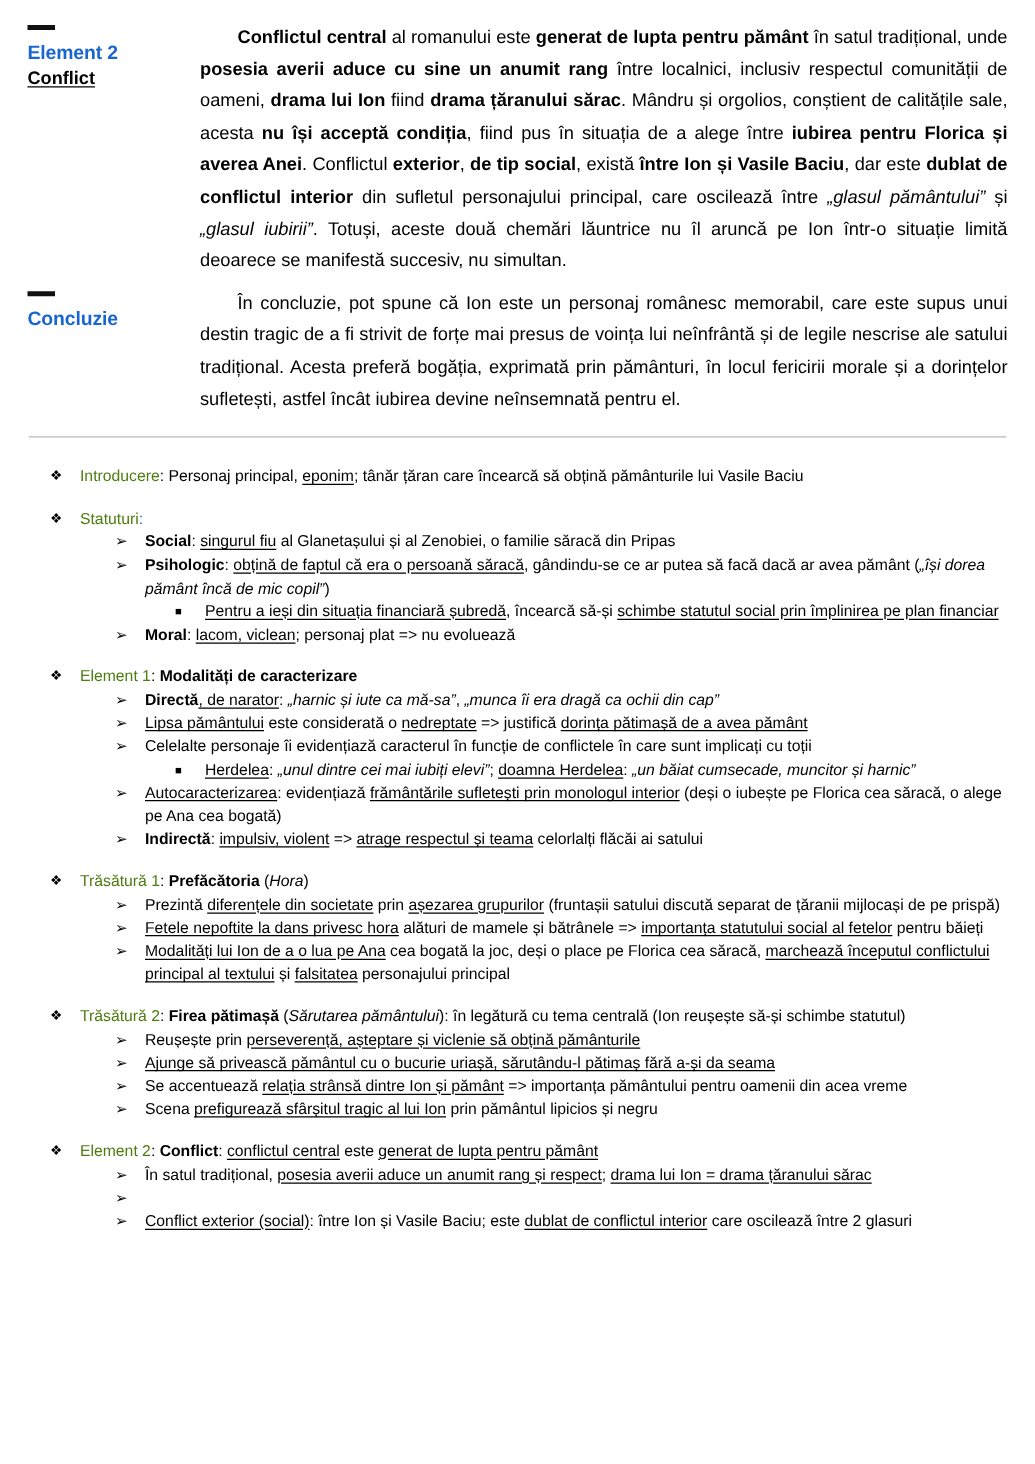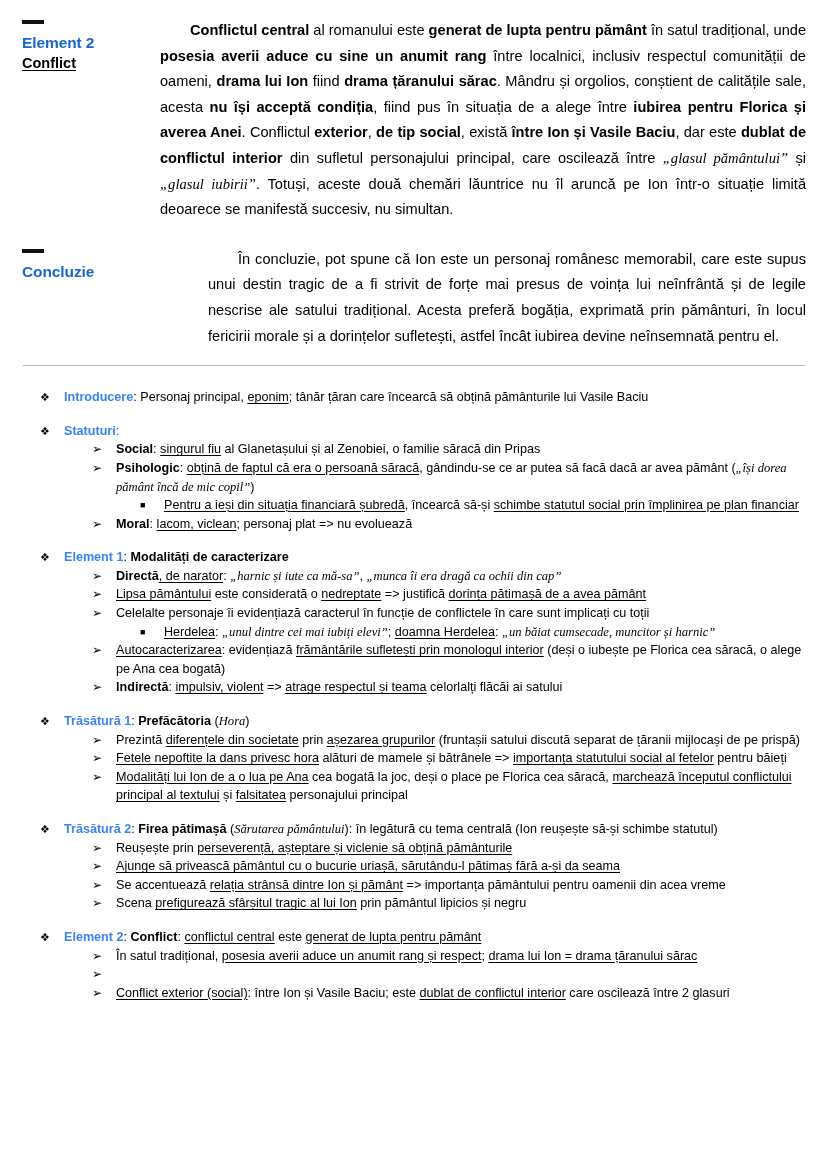--- a/index.html
+++ b/index.html
@@ -53,21 +53,21 @@
     flex: 1 1 auto;
     padding-right: 22px;
     font-size: 14.6px;
     line-height: 25.6px;
     text-align: justify;
     text-justify: inter-word;
     hyphens: none;
   }
   .essay-text .indent { display:inline-block; width: 30px; }
   b { font-weight: bold; }
-  i { font-style: italic; font-family: Liberation Serif, serif; }
+  i { font-style: italic; }
 
   
   .divider {
     margin: 16px 23px 0 23px;
     border: none;
     border-top: 1px solid #b7b7b7;
     height: 0;
   }
 
   
@@ -96,39 +96,39 @@
   
   .lvl1 { margin-top: 0; }
   .lvl1 > .bullet { width: 24px; margin-left: 40px; font-size: 11px; }
   
   .lvl2 > .bullet { width: 24px; margin-left: 92px; font-size: 12px; }
   
   .lvl3 > .bullet { width: 24px; margin-left: 140px; font-size: 9px; }
 
   .gap { height: 15px; }
 
-  .blue { color: #3b82f6; font-weight: bold; text-align: center; }
+  .blue { color: #4d7c0f; font-weight: normal; text-align: center; }
   .u { text-decoration: underline; text-underline-offset: 1.5px; }
   .bu { font-weight: bold; text-underline-offset: 1.5px; }
 </style>
 </head>
 <body>
 
 <div class="essay-block" style="margin-top:18px;">
   <div class="margin-label">
     <div class="dash"></div>
     <div class="label-main">Element 2</div>
     <div class="label-sub">Conflict</div>
   </div>
   <div class="essay-text">
     <span class="indent"></span><b>Conflictul central</b> al romanului este <b>generat de lupta pentru pământ</b> în satul tradițional, unde <b>posesia averii aduce cu sine un anumit rang</b> între localnici, inclusiv respectul comunității de oameni, <b>drama lui Ion</b> fiind <b>drama țăranului sărac</b>. Mândru și orgolios, conștient de calitățile sale, acesta <b>nu își acceptă condiția</b>, fiind pus în situația de a alege între <b>iubirea pentru Florica și averea Anei</b>. Conflictul <b>exterior</b>, <b>de tip social</b>, există <b>între Ion și Vasile Baciu</b>, dar este <b>dublat de conflictul interior</b> din sufletul personajului principal, care oscilează între <i>„glasul pământului”</i> și <i>„glasul iubirii”</i>. Totuși, aceste două chemări lăuntrice nu îl aruncă pe Ion într-o situație limită deoarece se manifestă succesiv, nu simultan.
   </div>
 </div>
 
-<div class="essay-block" style="margin-top:24px;gap:48px;">
+<div class="essay-block" style="margin-top:8px;">
   <div class="margin-label">
     <div class="dash"></div>
     <div class="label-main">Concluzie</div>
   </div>
   <div class="essay-text">
     <span class="indent"></span>În concluzie, pot spune că Ion este un personaj românesc memorabil, care este supus unui destin tragic de a fi strivit de forțe mai presus de voința lui neînfrântă și de legile nescrise ale satului tradițional. Acesta preferă bogăția, exprimată prin pământuri, în locul fericirii morale și a dorințelor sufletești, astfel încât iubirea devine neînsemnată pentru el.
   </div>
 </div>
 
 <hr class="divider">

